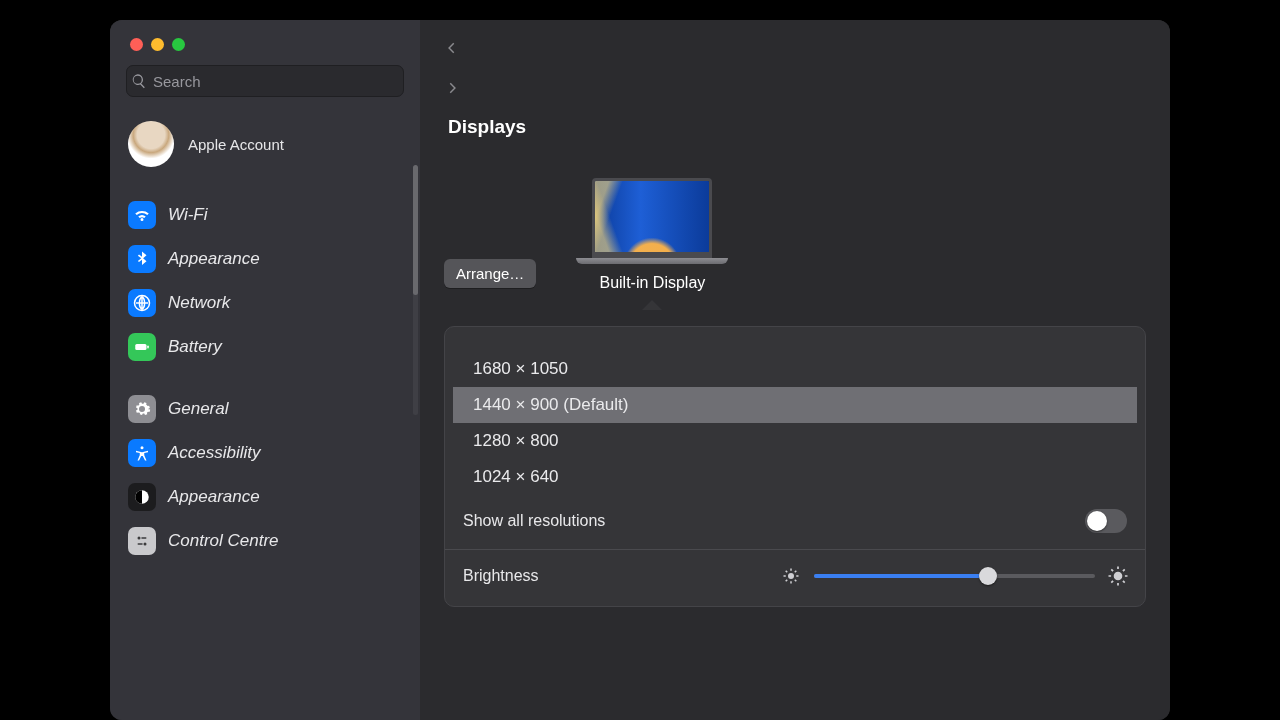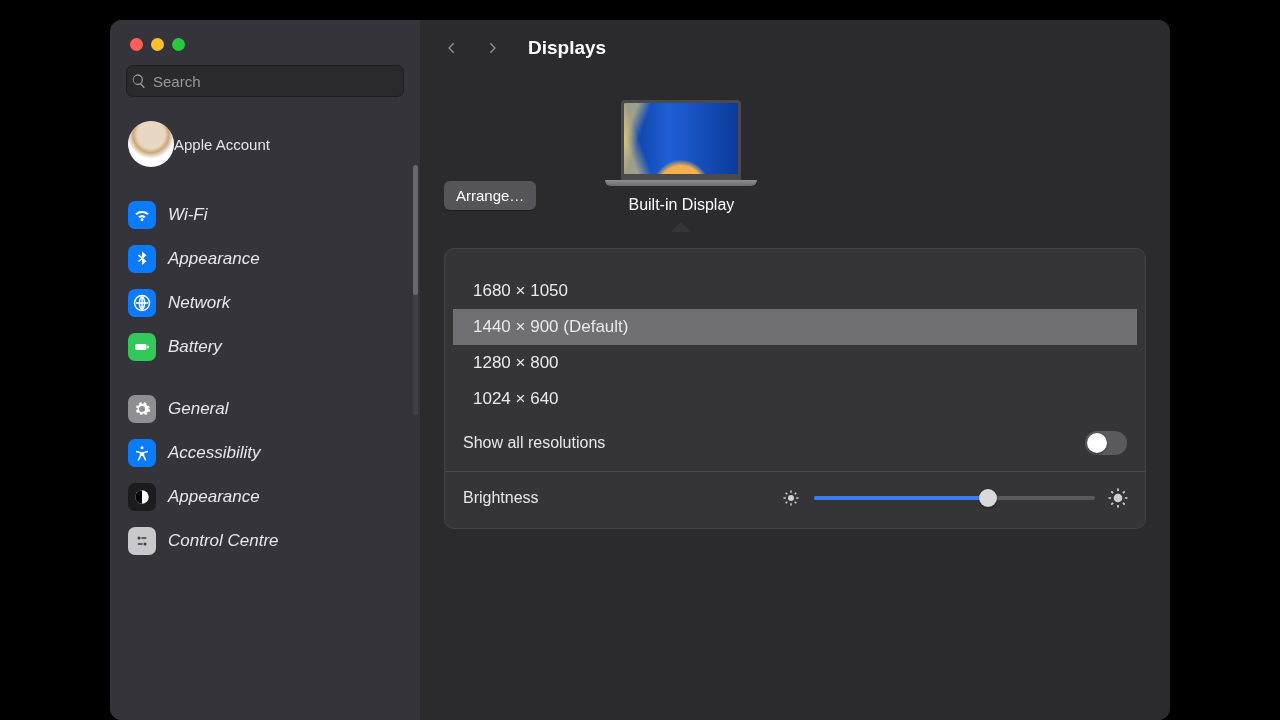--- a/index.html
+++ b/index.html
@@ -10,40 +10,40 @@
     box-shadow: 0 30px 80px rgba(0,0,0,0.6);
   }
   
   .sidebar { width: 310px; background: #34343a; display: flex; flex-direction: column; padding: 0 0 0 0; position: relative; }
   .traffic { display: flex; gap: 8px; padding: 18px 0 14px 20px; }
   .dot { width: 13px; height: 13px; border-radius: 50%; }
   .dot.red { background: #ff5f57; } .dot.yellow { background: #febc2e; } .dot.green { background: #28c840; }
   .search-wrap { padding: 0 16px 14px 16px; }
   .search { display:flex; align-items:center; background: #2a2a2e; border:1px solid #1f1f22; border-radius: 7px; height: 32px; padding: 0 4px; color:#98989e; font-size:15px; }
   .search svg { width:16px; height:16px; margin-right:6px; fill:#98989e; }
-  .account { display:flex; align-items:center; padding: 10px 16px 22px 18px; }
+  .account { display:flex; align-items:center; gap:14px; padding: 10px 16px 22px 18px; }
   .avatar { width:46px; height:46px; border-radius:50%; background: radial-gradient(circle at 50% 30%, #e8d7c2 0 35%, #c9a87e 45%, #fff 60%); box-shadow: inset 0 0 0 1px rgba(255,255,255,0.1); }
   .account-label { color:#e6e6e8; font-size:15px; }
   .nav { padding: 6px 10px 0 10px; display:flex; flex-direction:column; gap:4px; }
   .nav-gap { height: 14px; }
   .item { display:flex; align-items:center; gap:12px; padding:6px 8px; border-radius:6px; color:#e8e8ea; font-size:17px; cursor:default;font-style:italic; }
   .ic { width:28px; height:28px; border-radius:7px; display:flex; align-items:center; justify-content:center; flex: 0 0 28px; }
   .ic svg { width:18px; height:18px; fill:#fff; }
   .blue { background:#0a7aff; } .green2 { background:#34c759; } .gray { background:#8e8e93; } .dark { background:#1c1c1e; } .lgray { background:#c9c9cc; }
   .lgray svg { fill:#3a3a3c; }
   .sidebar-scroll { position:absolute; right:2px; top:145px; width:5px; height:250px; background: rgba(255,255,255,0.06); border-radius:3px; }
   .sidebar-scroll .thumb { width:100%; height:130px; background: rgba(255,255,255,0.22); border-radius:3px; }
 
   
   .content { flex:1; background:#2b2b2e; display:flex; flex-direction:column; }
-  .topbar { display:flex; align-items:center; gap:16px; padding:16px 22px 10px 20px; }
+  .topbar { display:flex; gap:16px; padding:16px 22px 10px 20px;flex-direction:column; }
   .navbtn { width:24px; height:24px; display:flex; align-items:center; justify-content:center; color:#8a8a8e; }
   .navbtn svg { width:14px; height:14px; stroke:#8a8a8e; stroke-width:2.5; fill:none; }
   .title { color:#fff; font-size:19px; font-weight:600; margin-left:8px; }
-  .displays-row { display:flex; align-items:flex-end; gap:41px; padding: 30px 24px 14px 24px; }
+  .displays-row { display:flex; align-items:flex-end; gap:12px; padding: 30px 24px 14px 24px; }
   .arrange-btn { background:#555559; color:#fff; border:none; border-radius:6px; padding:6px 12px; font-size:15px; align-self:flex-end; margin-bottom:4px; box-shadow: 0 1px 0 rgba(0,0,0,0.3); }
   .disp-wrap { display:flex; align-items:flex-end; gap:34px; margin-left: 28px; }
   .disp { display:flex; flex-direction:column; align-items:center; gap:10px; position:relative;justify-content:space-between; }
   .disp-label { color:#fff; font-size:16px; }
   .laptop { width:152px; }
   .laptop .screen { width:120px; height:80px; margin:0 auto; border:3px solid #4a4a4e; border-bottom-width:6px; border-radius:4px 4px 0 0; overflow:hidden; background:#0a2a6a; }
   .wallpaper { width:100%; height:100%; background:
      radial-gradient(circle at 50% 120%, rgba(255,180,70,0.95) 0 22%, transparent 28%),
      linear-gradient(70deg, rgba(255,220,120,0.6) 0 10%, transparent 20%),
      linear-gradient(110deg, rgba(255,220,120,0.6) 0 10%, transparent 20%),

